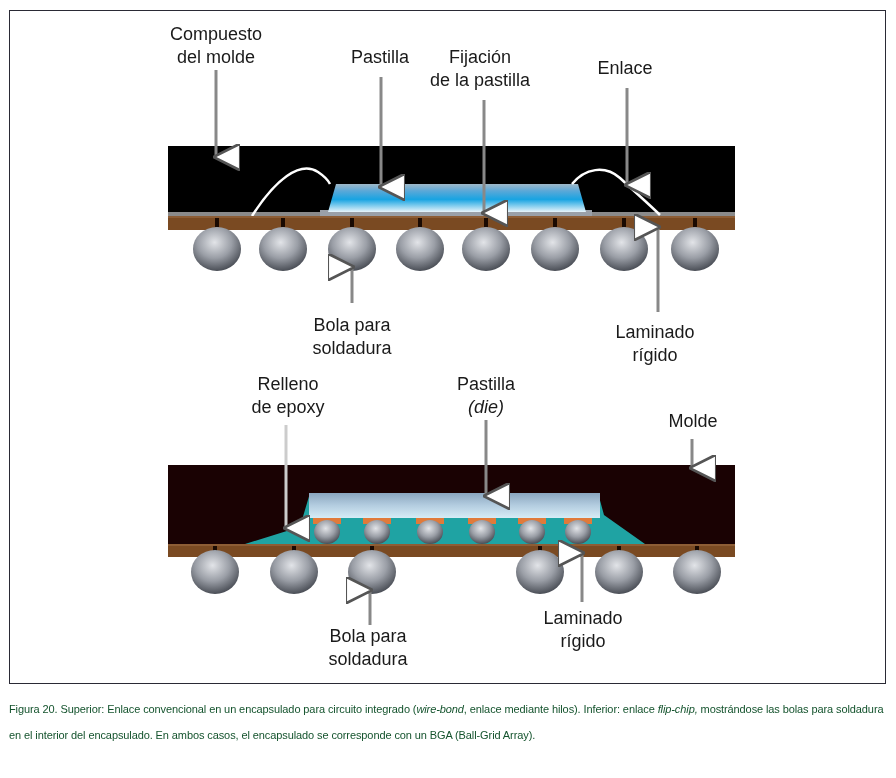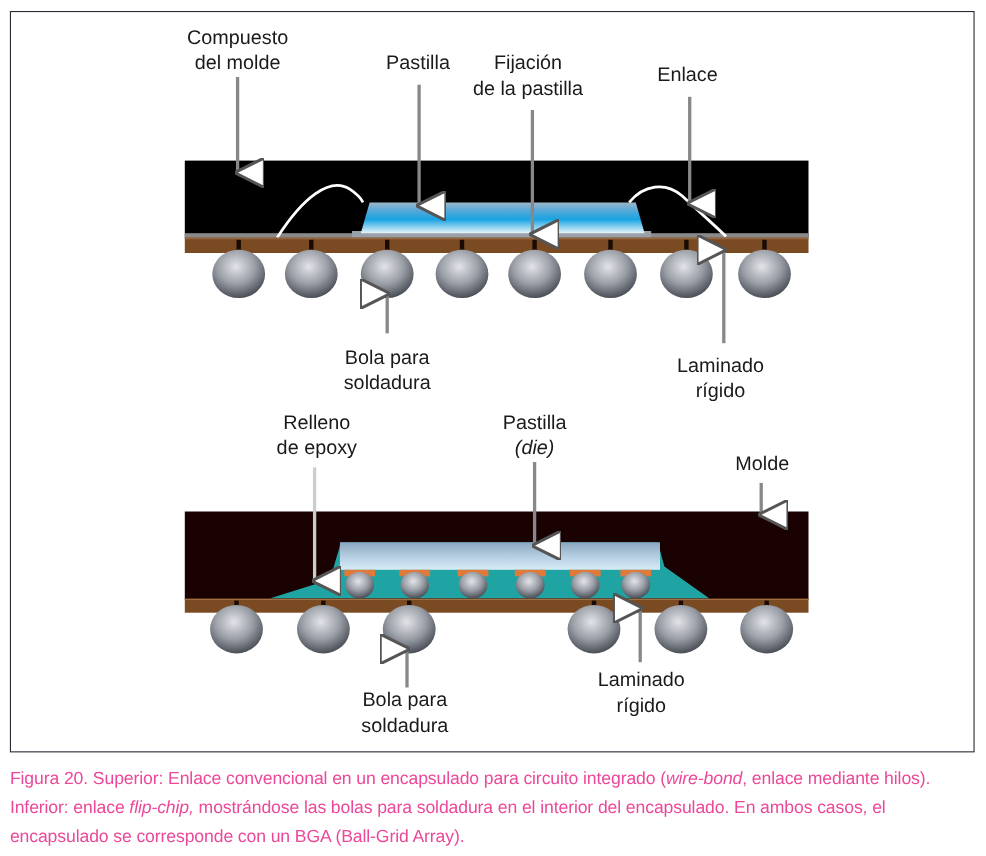--- a/index.html
+++ b/index.html
@@ -4,22 +4,22 @@
   <style>
     html, body { margin: 0; padding: 0; background: #ffffff; }
     body { width: 896px; height: 778px; position: relative; overflow: hidden;
            font-family: "Liberation Sans", sans-serif; color: #1a1a1a; }
     #frame { position: absolute; left: 9px; top: 10px; width: 877px; height: 674px;
              border: 1.5px solid #2a2a35; box-sizing: border-box; background: #fff; }
     svg#diagram { position: absolute; left: 0; top: 0; }
     .lbl { font-family: "Liberation Sans", sans-serif; font-size: 18px; fill: #1a1a1a; text-anchor: middle; }
     .ital { font-style: italic; }
     #caption { position: absolute; left: 9px; top: 696px; width: 880px;
-               font-family: "Liberation Sans", sans-serif; font-size: 16px; line-height: 26px;
-               color: #ec4899; letter-spacing: -0.1px; }
+               font-family: "Liberation Sans", sans-serif; font-size: 11px; line-height: 26px;
+               color: #14532d; letter-spacing: -0.1px; }
     #caption em { font-style: italic; }
   </style>
 </head>
 <body>
 
 <div id="frame"></div>
 
 <svg id="diagram" width="896" height="690" viewBox="0 0 896 690">
   <defs>
     <radialGradient id="ballGrad" cx="0.45" cy="0.35" r="0.65">

